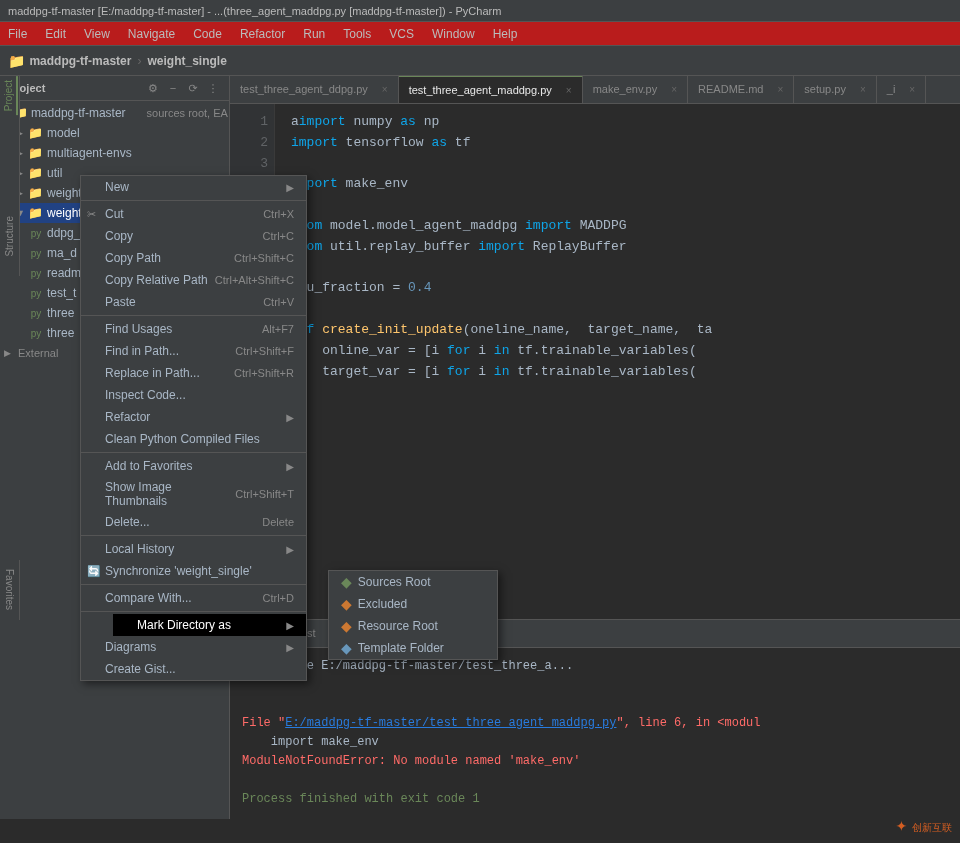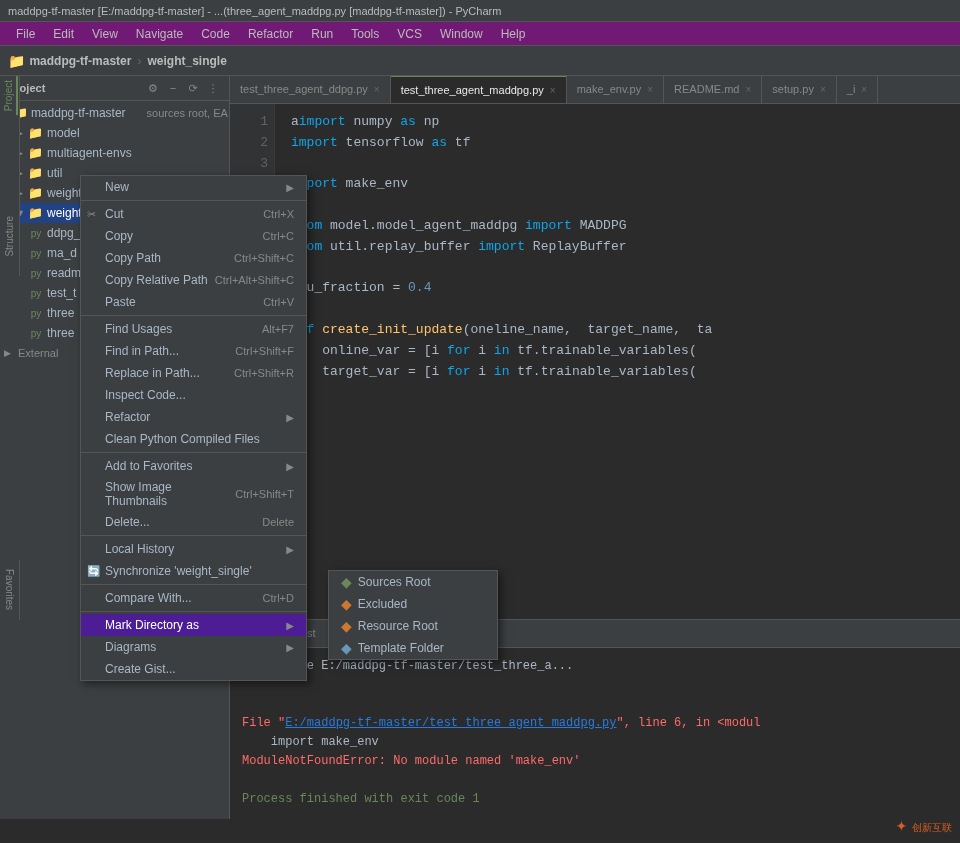--- a/index.html
+++ b/index.html
@@ -21,25 +21,25 @@
       display: flex;
       align-items: center;
       padding: 0 8px;
       font-size: 11px;
       color: #bbbbbb;
       border-bottom: 1px solid #555;
     }
 
     
     #menu-bar {
-      background: #701a75;
+      background: #b91c1c;
       height: 24px;
       display: flex;
       align-items: center;
-      padding: 0 8px;
+      padding: 0 0;
       gap: 2px;
       border-bottom: 1px solid #555;
     }
     .menu-item {
       padding: 2px 8px;
       cursor: pointer;
       color: #bbbbbb;
       font-size: 12px;
       border-radius: 2px;
     }
@@ -139,21 +139,21 @@
     .tab {
       display: flex;
       align-items: center;
       padding: 4px 10px;
       font-size: 11px;
       color: #888;
       border-right: 1px solid #555;
       cursor: pointer;
       background: #3c3f41;
       height: 28px;
-      gap: 4px;
+      gap: 12px;
       white-space: nowrap;
     }
     .tab.active {
       background: #2b2b2b;
       color: #e8e8e8;
       border-top: 2px solid #6a8759;
     }
     .tab-close { font-size: 10px; color: #666; margin-left: 2px; }
 
     
@@ -251,21 +251,21 @@
     }
     .ctx-item {
       display: flex;
       align-items: center;
       padding: 3px 12px 3px 24px;
       cursor: pointer;
       color: #a9b7c6;
       position: relative;
       min-height: 22px;
     }
-    .ctx-item.highlighted { background: #4c1d95; color: #fff; }
+    .ctx-item.highlighted { background: #000000; color: #fff; margin-left: 32px; }
     .ctx-shortcut {
       margin-left: auto;
       color: #888;
       font-size: 11px;
     }
     .ctx-separator {
       height: 1px;
       background: #555;
       margin: 2px 0;
     }

